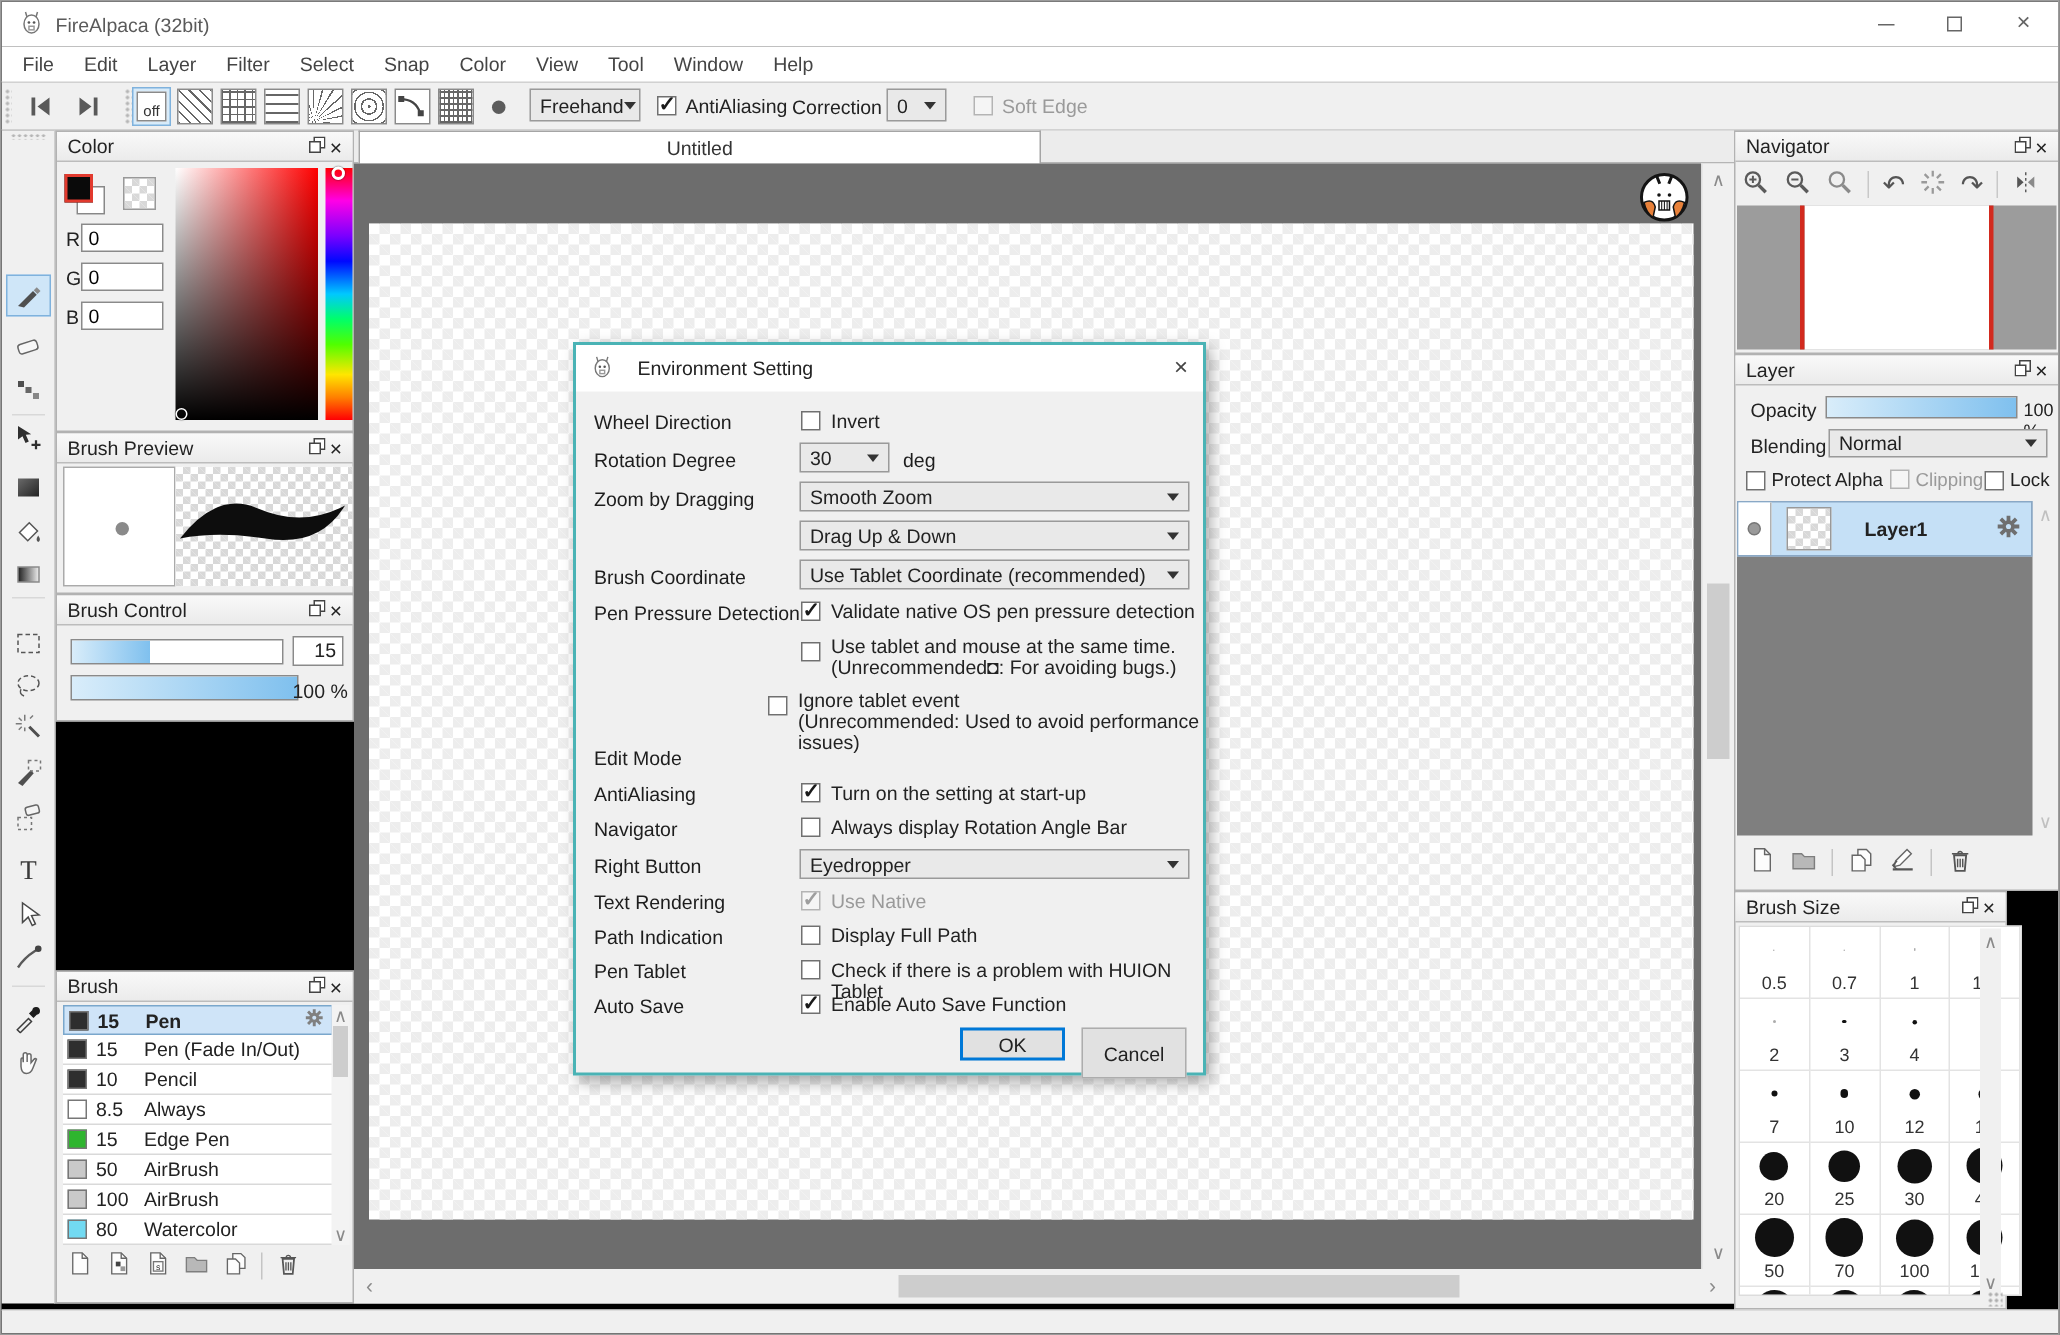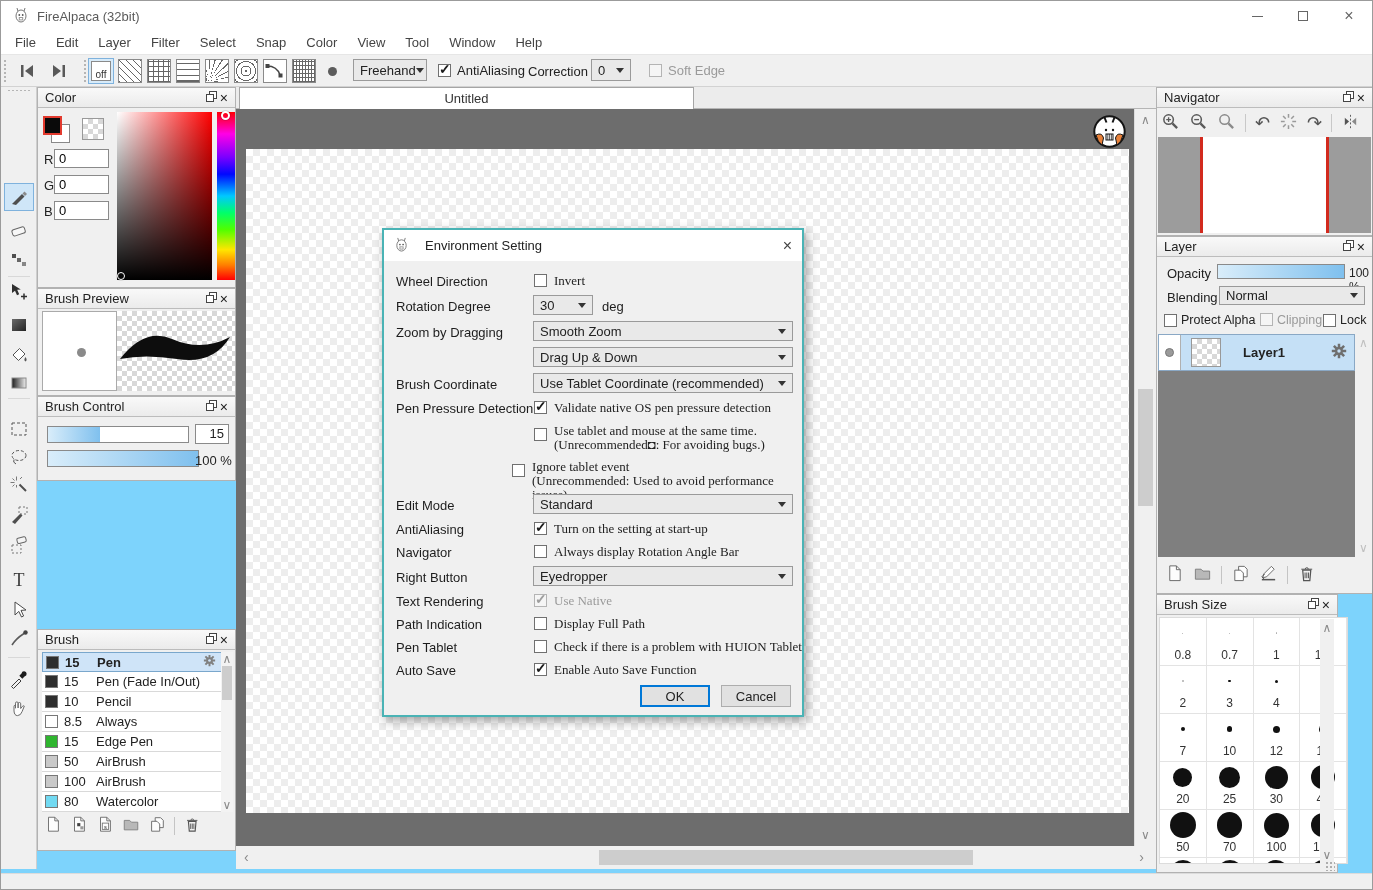--- a/index.html
+++ b/index.html
@@ -1,17 +1,17 @@
 <!DOCTYPE html>
 <html><head>
 <meta charset="utf-8">
 <style>
   * { margin:0; padding:0; box-sizing:border-box; }
   body { font-family:"Liberation Sans", sans-serif; font-size:13px; color:#222; background:#fff; }
-  .app { position:relative; width:1373px; height:890px; background:#7dd3fc; border:1px solid #9b9b9b; overflow:hidden; }
+  .app { position:relative; width:1373px; height:890px; background:#000000; border:1px solid #9b9b9b; overflow:hidden; }
   .abs { position:absolute; }
 
   
   .titlebar { left:0; top:0; width:100%; height:30px; background:#fff; display:flex; align-items:center; padding-left:12px; }
   .title-text { color:#5a5a5a; margin-left:8px; }
   .wctl { position:absolute; top:0; width:46px; height:30px; display:flex; align-items:center; justify-content:center; color:#666; }
   .menubar { left:0; top:30px; width:100%; height:24px; background:#fff; display:flex; align-items:center; padding-left:4px; border-bottom:1px solid #e6e6e6; }
   .menu-item { padding:3px 10px; color:#444; }
   .toolbar { left:0; top:54px; width:100%; height:32px; background:#f0f0f0; border-bottom:1px solid #d2d2d2; }
   .grip { width:5px; background-image:radial-gradient(#b5b5b5 1px, transparent 1.2px); background-size:4px 4px; }
@@ -58,21 +58,21 @@
   .bs-dot { background:#111; border-radius:50%; margin:auto; }
   .bs-lab { font-size:12px; color:#333; height:15px; }
 
   
   .dialog { position:absolute; left:381px; top:227px; width:422px; height:489px; background:#f0f0f0; border:2px solid #4ab3b5; box-shadow:3px 4px 10px rgba(0,0,0,.35); z-index:10; }
   .dlg-title { position:absolute; left:0; right:0; top:0; height:31px; background:#fff; display:flex; align-items:center; padding:0 10px; }
   .dlg-lab { position:absolute; color:#1d1d1d; }
   .dlg-dd { position:absolute; background:#e9e9e9; border:1px solid #9a9a9a; height:20px; display:flex; align-items:center; padding:0 6px; }
   .dlg-dd .arr { margin-left:auto; width:0; height:0; border-left:4px solid transparent; border-right:4px solid transparent; border-top:5px solid #333; }
   .dlg-cbrow { position:absolute; display:flex; align-items:flex-start; }
-  .dlg-cbrow .txt { margin-left:7px; line-height:14px;font-family:Liberation Serif, serif; }
+  .dlg-cbrow .txt { margin-left:7px; line-height:14px; }
   .btn { position:absolute; background:#e1e1e1; border:1px solid #adadad; display:flex; align-items:center; justify-content:center; }
   .btn.focus { border:2px solid #0078d7; }
   .gray { color:#9a9a9a; }
 </style>
 </head>
 <body>
 
 <div class="app">
 
   <div class="abs titlebar">
@@ -335,21 +335,21 @@
     <div class="abs slider" style="left:9px;top:29px;width:142px;height:17px">
         <div class="fill" style="width:37%"></div>
       </div>
     <div class="abs valbox" style="left:157px;top:27px;width:34px;height:20px">15</div>
     <div class="abs slider" style="left:9px;top:53px;width:152px;height:17px">
         <div class="fill" style="width:100%"></div>
       </div>
     <div class="abs" style="left:157px;top:56px">100 %</div>
   </div>
 
-  <div class="panel" style="left:36px;top:628px;width:199px;height:222px">
+  <div class="panel" style="left:36px;top:646px;width:199px;height:222px">
     <div class="phead">
       <span>Brush</span>
         <span class="sp"></span>
       <span><svg width="11" height="11" viewBox="0 0 11 11">
             <rect x="3.5" y="0.5" width="7" height="7" fill="#fff" stroke="#444"></rect>
             <rect x="0.5" y="3.5" width="7" height="7" fill="#fff" stroke="#444"></rect>
           </svg></span>
       <span class="pclose">×</span>
     </div>
     <div class="abs brush-row sel" style="top:22px">
@@ -600,21 +600,21 @@
         <span class="sp"></span>
       <span><svg width="11" height="11" viewBox="0 0 11 11">
             <rect x="3.5" y="0.5" width="7" height="7" fill="#fff" stroke="#444"></rect>
             <rect x="0.5" y="3.5" width="7" height="7" fill="#fff" stroke="#444"></rect>
           </svg></span>
       <span class="pclose">×</span>
     </div>
     <div class="bs-grid">
       <div class="bs-cell">
           <span class="bs-dot" style="width: 1px; height: 1px; opacity: 0.35;"></span>
-          <span class="bs-lab">0.8</span>
+          <span class="bs-lab">0.5</span>
         </div>
       <div class="bs-cell">
           <span class="bs-dot" style="width: 1px; height: 1px; opacity: 0.35;"></span>
           <span class="bs-lab">0.7</span>
         </div>
       <div class="bs-cell">
           <span class="bs-dot" style="width: 1.5px; height: 1.5px; opacity: 0.35;"></span>
           <span class="bs-lab">1</span>
         </div>
       <div class="bs-cell">
@@ -763,24 +763,20 @@
         <span class="cb" style="margin-top:4px"></span>
         <span class="txt"><span>Use tablet and mouse at the same time.</span><br><span>(Unrecommended◘: For avoiding bugs.)</span></span>
       </div>
 
     <div class="dlg-cbrow" style="left:128px;top:230px">
         <span class="cb" style="margin-top:4px"></span>
         <span class="txt"><span>Ignore tablet event</span><br><span>(Unrecommended: Used to avoid performance issues)</span></span>
       </div>
 
     <div class="dlg-lab" style="left:12px;top:268px">Edit Mode</div>
-    <div class="dlg-dd" style="left:149px;top:264px;width:260px">
-        <span>Standard</span>
-        <span class="arr"></span>
-      </div>
 
     <div class="dlg-lab" style="left:12px;top:292px">AntiAliasing</div>
     <div class="dlg-cbrow" style="left:150px;top:292px">
         <span class="cb checked"></span>
         <span class="txt">Turn on the setting at start-up</span>
       </div>
 
     <div class="dlg-lab" style="left:12px;top:315px">Navigator</div>
     <div class="dlg-cbrow" style="left:150px;top:315px">
         <span class="cb"></span>
@@ -813,18 +809,18 @@
 
     <div class="dlg-lab" style="left:12px;top:433px">Auto Save</div>
     <div class="dlg-cbrow" style="left:150px;top:433px">
         <span class="cb checked"></span>
         <span class="txt">Enable Auto Save Function</span>
       </div>
 
     <div class="btn focus" style="left:256px;top:455px;width:70px;height:22px">
         <span>OK</span>
       </div>
-    <div class="btn" style="left:337px;top:455px;width:70px;height:22px">
+    <div class="btn" style="left:337px;top:455px;width:70px;height:34px">
         <span>Cancel</span>
       </div>
   </div>
 
 </div>
 
 </body></html>

